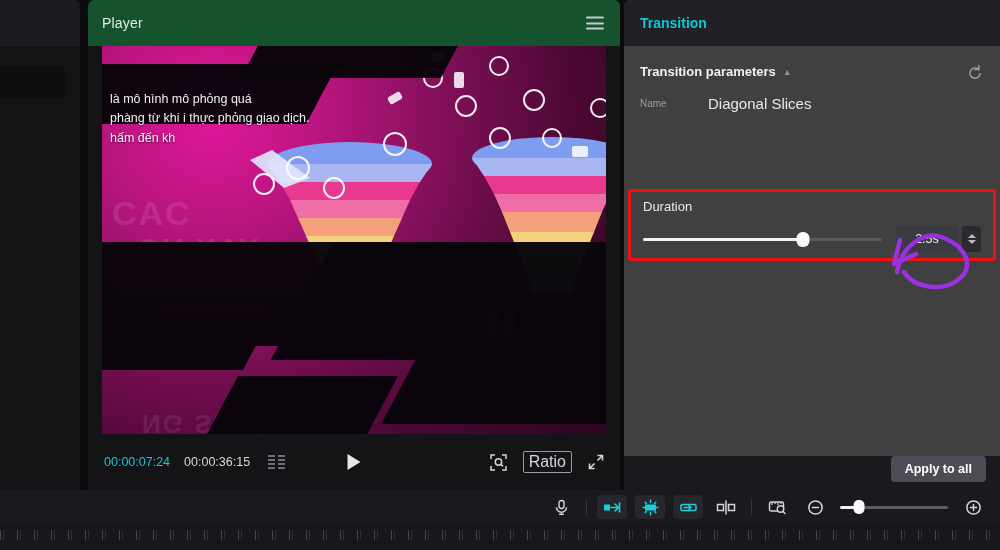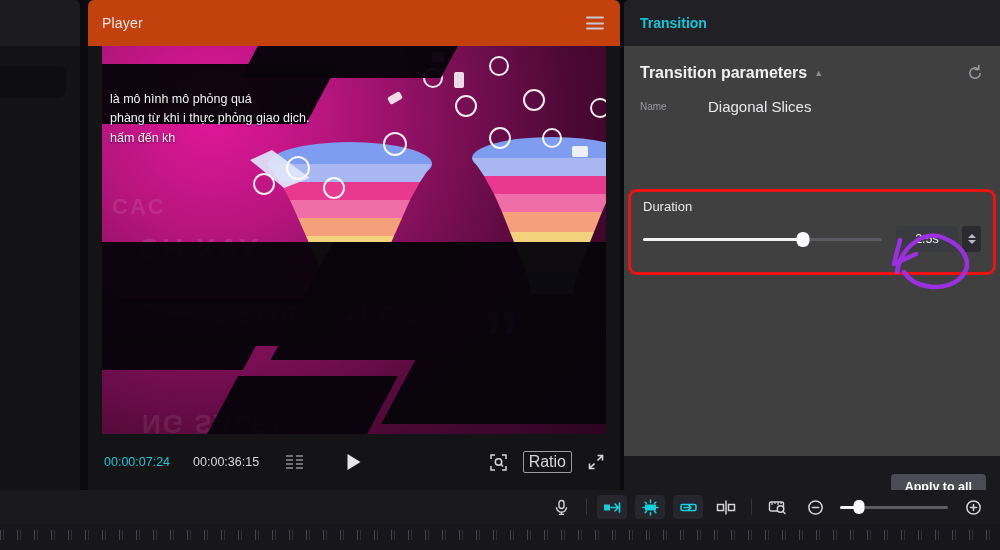--- a/index.html
+++ b/index.html
@@ -24,21 +24,21 @@
     position: absolute; left: -14px; top: 66px; width: 80px; height: 32px;
     background: #0e0e11; border-radius: 8px;
   }
 
   
   .player-panel {
     position: absolute; left: 88px; top: 0; width: 532px; height: 500px;
     background: #141417; border-radius: 6px; overflow: hidden;
   }
   .player-head {
-    position: relative; height: 46px; background: #c2410c;
+    position: relative; height: 46px; background: #14532d;
     display: flex; align-items: center; padding: 0 14px;
   }
   .player-title { color: #e8e8ea; font-size: 14px; letter-spacing: .2px; }
   .hamburger {
     position: absolute; right: 16px; top: 50%; transform: translateY(-50%);
     width: 18px; height: 13px; display: flex; flex-direction: column;
     justify-content: space-between; cursor: pointer;
   }
   .hamburger i { display: block; height: 2px; background: #c9c9cd; border-radius: 1px; }
 
@@ -64,42 +64,42 @@
   .s6 { left: 300px; top: 300px; width: 320px; height: 78px; transform: skewX(-28deg); }
   .s7 { left: 120px; top: 330px; width: 160px; height: 60px; transform: skewX(-28deg); }
   .s8 { left: -30px; top: 290px; width: 180px; height: 34px; transform: skewX(-28deg); }
 
   
   .ghost {
     position: absolute; color: rgba(255,255,255,.10); font-weight: bold;
     font-family: "Liberation Sans", sans-serif; white-space: nowrap;
     letter-spacing: 2px;
   }
-  .g1 { left: 10px; top: 148px; font-size: 22px; }
+  .g1 { left: 10px; top: 148px; font-size: 34px; }
   .g2 { left: 36px; top: 186px; font-size: 30px; }
   .g3 { left: 110px; top: 254px; font-size: 26px; letter-spacing: 4px; }
   .g4 { left: 40px; top: 362px; font-size: 26px; transform: scaleY(-1); opacity:.8;}
 
   
   .caption {
     position: absolute; left: 8px; top: 44px; width: 320px;
     color: #f2f2f4; font-size: 12.5px; line-height: 1.55;
     text-shadow: 0 1px 2px rgba(0,0,0,.6); pointer-events: none;
   }
   .caption .bold { font-weight: bold; }
   .quote {
     position: absolute; left: 380px; top: 268px; width: 66px; height: 46px;
     color: #7a3fd6; font-size: 78px; font-weight: bold; line-height: .65;
     letter-spacing: 4px;
   }
 
   
   .player-ctrl {
     position: relative; height: 56px; display: flex; align-items: center;
-    padding: 0 16px; gap: 13px;
+    padding: 0 16px; gap: 4px;
   }
   .tc-cur { color: #19c6d2; font-size: 12.5px; }
   .tc-tot { color: #d8d8db; font-size: 12.5px; margin-left: 10px; }
   .grid-icon { display: flex; gap: 3px; margin-left: 14px; cursor: pointer; }
   .grid-icon span {
     display: block; width: 7px; height: 14px;
     background: repeating-linear-gradient(to bottom,#6f6f76 0 2px,transparent 2px 4px);
   }
   .play-btn {
     position: absolute; left: 50%; transform: translateX(-50%);
@@ -123,35 +123,35 @@
   }
   .rp-head {
     height: 46px; background: #212125; display: flex; align-items: center;
     padding: 0 16px;
   }
   .rp-title { color: #0fc6d6; font-size: 14px; font-weight: bold; }
   .rp-body { position: relative; height: 410px; }
   .params-row {
     display: flex; align-items: center; padding: 18px 16px 0 16px;
   }
-  .params-label { color: #f0f0f2; font-size: 16px; font-weight: bold; }
+  .params-label { color: #f0f0f2; font-size: 13px; font-weight: bold; }
   .caret { margin-left: 7px; color: #8b8b93; font-size: 9px; }
   .reset-ico {
     position: absolute; right: 16px; top: 18px; width: 18px; height: 18px;
     cursor: pointer;
   }
   .name-row {
     display: flex; align-items: center; padding: 16px 16px 0 16px;
   }
   .name-key { color: #9a9aa2; font-size: 10px; width: 68px; }
   .name-val { color: #e9e9ec; font-size: 15px; }
 
   .dur-wrap {
-    position: absolute; left: 4px; top: 143px; width: 368px; height: 86px;
-    border: 3px solid #ef1111; border-radius: 9px;
+    position: absolute; left: 4px; top: 143px; width: 368px; height: 72px;
+    border: 3px solid #ef1111; border-radius: 2px;
   }
   .dur-label {
     position: absolute; left: 12px; top: 7px; color: #e9e9ec; font-size: 13px;
   }
   .dur-ctrl {
     position: absolute; left: 12px; top: 34px; right: 12px;
     display: flex; align-items: center;
   }
   .slider { position: relative; flex: 1; height: 18px; margin-right: 14px; }
   .slider .track {
@@ -179,21 +179,21 @@
   }
   .spinner i {
     width: 0; height: 0; border-left: 4px solid transparent;
     border-right: 4px solid transparent;
   }
   .spinner i.up { border-bottom: 4px solid #b9b9c0; }
   .spinner i.dn { border-top: 4px solid #b9b9c0; }
 
   .rp-foot {
     position: absolute; left: 0; bottom: 0; width: 376px; height: 44px;
-    background: #1a1a1e; display: flex; align-items: flex-end;
+    background: #1a1a1e; display: flex; align-items: flex-start;
     justify-content: flex-end; padding-right: 14px;
   }
   .apply-btn {
     background: #4c4c54; color: #fff; font-size: 12.5px; font-weight: bold;
     padding: 6px 14px; border-radius: 4px; cursor: pointer;
   }
 
   
   .arrow-anno { position: absolute; left: 890px; top: 228px; pointer-events: none; }
 

